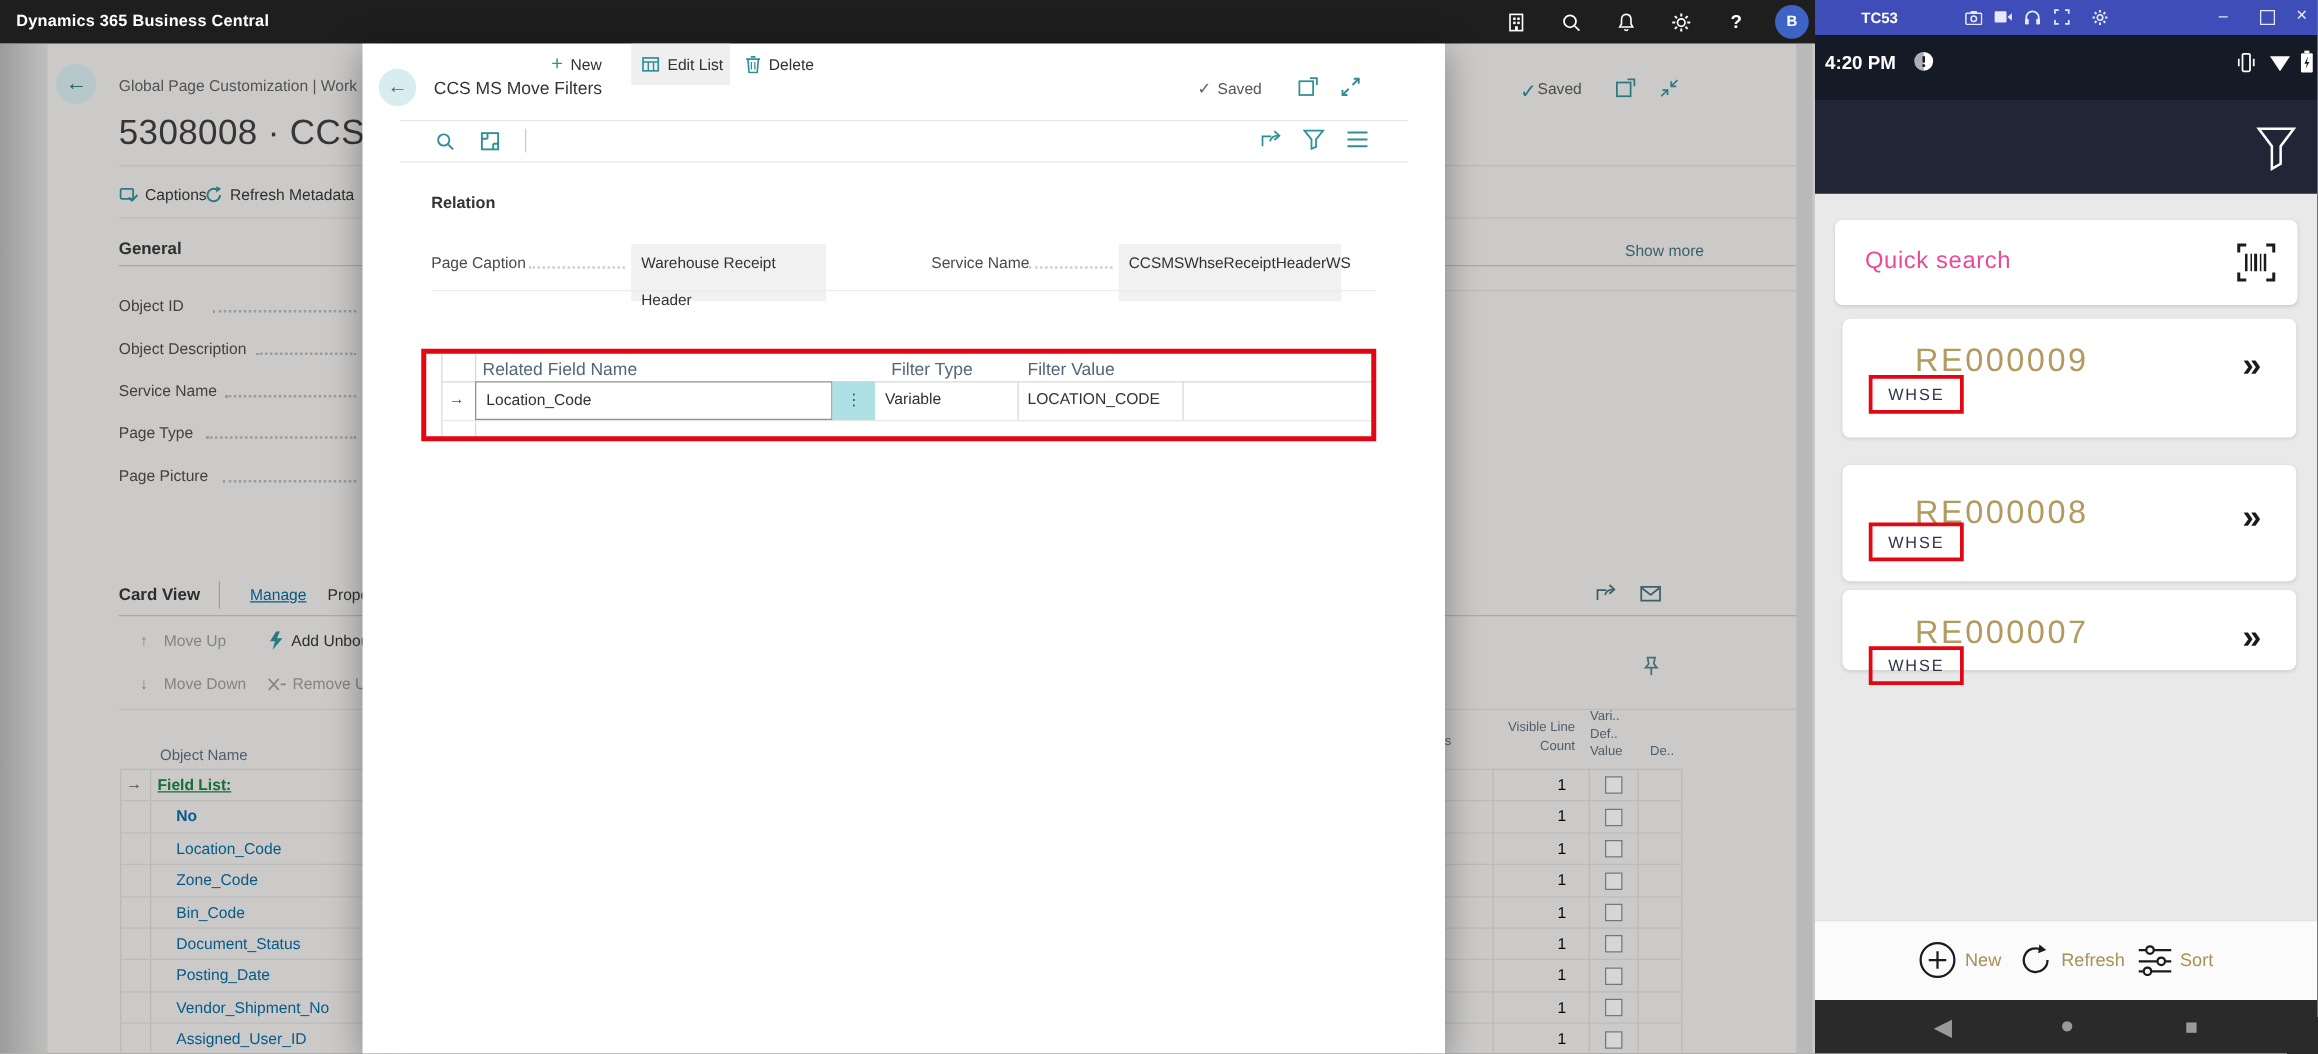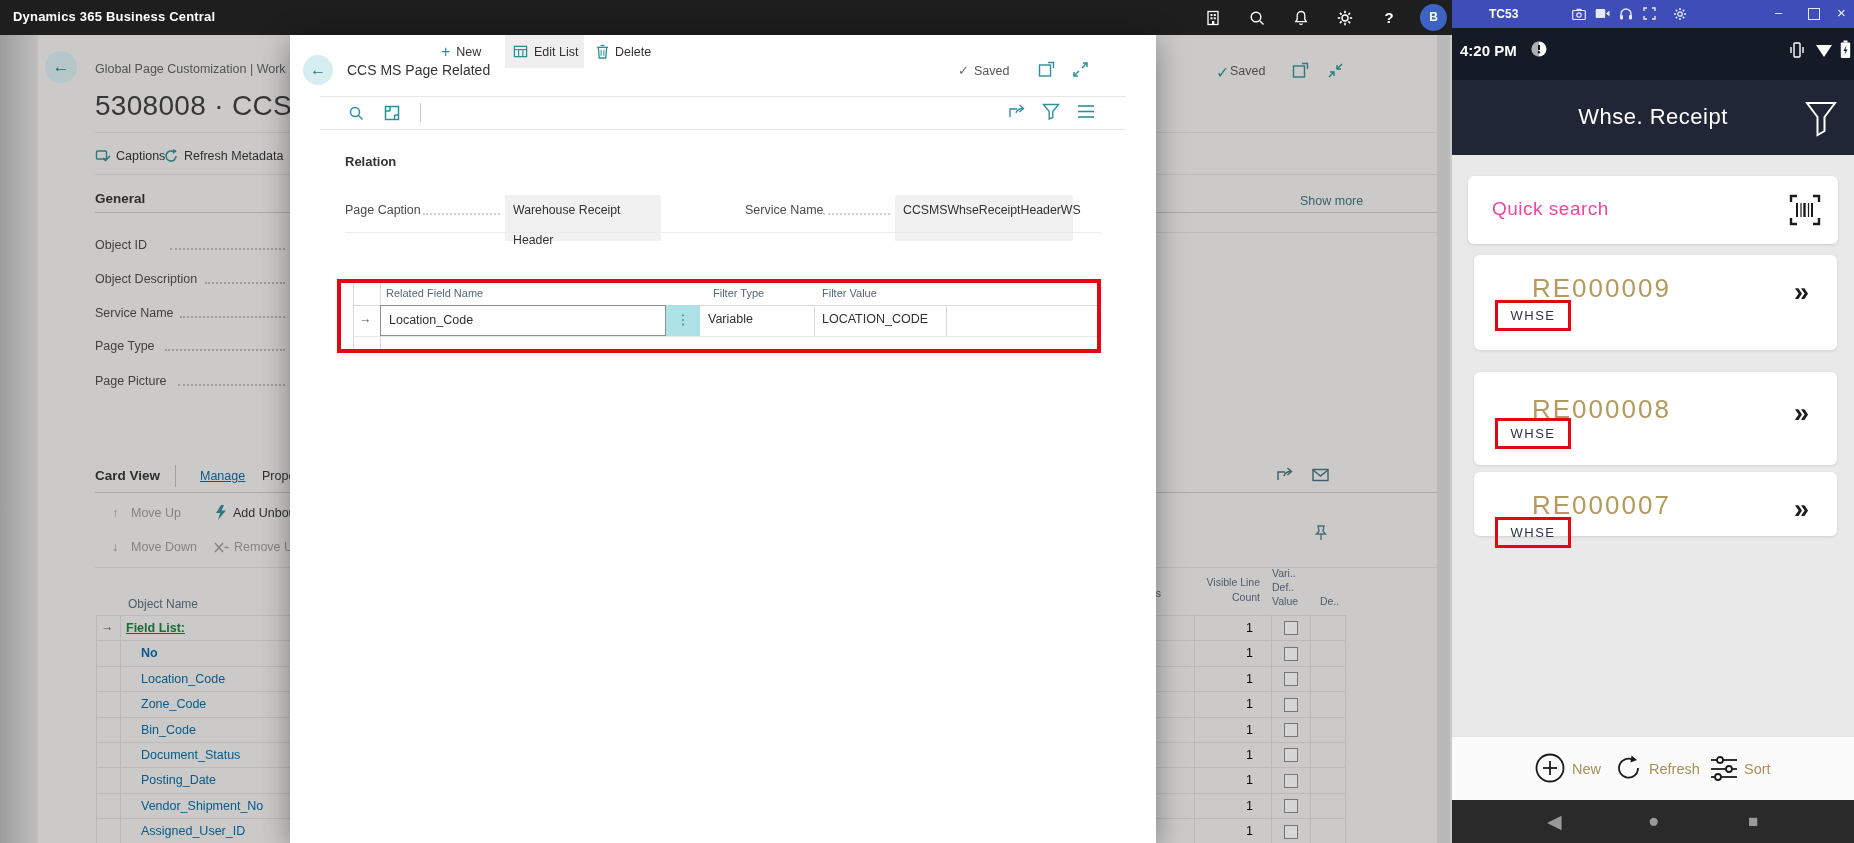--- a/index.html
+++ b/index.html
@@ -38,21 +38,21 @@
          box-shadow:0 6px 28px rgba(0,0,0,.38);}
   .mtitle{position:absolute;left:57px;top:27px;font-size:14px;color:#333;}
   .mback{position:absolute;left:13px;top:20px;width:30px;height:30px;border-radius:50%;
          background:#D8EDF0;color:#21777E;text-align:center;line-height:29px;font-size:16px;}
   .saved{font-size:12.5px;color:#565656;}
   .toolitem{position:absolute;top:0;height:33px;display:flex;align-items:center;gap:6px;
             font-size:12.5px;color:#323130;white-space:nowrap;}
   .valuebox{position:absolute;height:46px;background:#F1F1F1;font-size:12.3px;color:#323130;
             line-height:30px;padding-left:8px;box-sizing:border-box;}
   .redbox{position:absolute;border:4px solid #E30613;z-index:20;pointer-events:none;}
-  .colhdr{position:absolute;font-size:11px;color:#52677A;white-space:nowrap;}
+  .colhdr{position:absolute;font-size:14px;color:#52677A;white-space:nowrap;}
   .cell{position:absolute;font-size:12.5px;color:#323130;white-space:nowrap;}
   
   .device{left:1452px;top:0;width:402px;height:843px;background:#E9E9E9;overflow:hidden;}
   .dtitle{position:absolute;left:0;top:0;width:402px;height:28px;background:#3E4DB8;color:#EDEFFA;}
   .dstatus{position:absolute;left:0;top:28px;width:402px;height:52px;background:#151A27;color:#fff;}
   .dhead{position:absolute;left:0;top:80px;width:402px;height:75px;background:#202636;color:#fff;}
   .searchcard{position:absolute;left:16px;top:176px;width:370px;height:68px;background:#fff;
               border-radius:6px;box-shadow:0 1px 3px rgba(0,0,0,.12);}
   .card{position:absolute;left:22px;width:363px;background:#fff;border-radius:6px;
         box-shadow:0 1px 3px rgba(0,0,0,.10);}
@@ -274,21 +274,21 @@
     <div class="chk" style="left:1284px;top:764px"></div>
     <div class="chk" style="left:1284px;top:790px"></div>
 
     <div class="abs" style="left:1437px;top:0;width:13px;height:808px;background:#DCDCDC"></div>
   </div>
 
   <div class="dim"></div>
 
   <div class="abs modal">
     <div class="mback">←</div>
-    <div class="mtitle">CCS MS Page Related</div>
+    <div class="mtitle">CCS MS Move Filters</div>
 
     <div class="abs" style="left:668px;top:28px;color:#6a6a6a;font-size:13px">✓</div>
     <div class="abs saved" style="left:684px;top:29px">Saved</div>
     <div class="abs" style="left:748px;top:26px;width:18px;height:18px;color:#2E8F96">
       <svg viewBox="0 0 17 17" width="17" height="17">
           <rect x="1.5" y="4" width="11" height="11" fill="none" stroke="currentColor" stroke-width="1.4"></rect>
           <polyline points="10,1.5 15.5,1.5 15.5,7" fill="none" stroke="currentColor" stroke-width="1.4"></polyline>
         </svg>
     </div>
     <div class="abs" style="left:782px;top:26px;width:18px;height:18px;color:#2E8F96">
@@ -480,21 +480,20 @@
       <div class="abs" style="left:388px;top:12px;width:11px;height:19px">
         <svg viewBox="0 0 11 19" width="11" height="19">
             <rect x="3.5" y="0.5" width="4" height="2" fill="#fff"></rect>
             <rect x="0.8" y="2.5" width="9.4" height="15.5" rx="1" fill="#fff"></rect>
             <polygon points="6.5,5 3.5,11 5.5,11 4.5,15 7.5,9.5 5.5,9.5" fill="#151A27"></polygon>
           </svg>
       </div>
     </div>
 
     <div class="dhead">
-      <div class="abs" style="left:0;top:24px;width:402px;text-align:center;font-size:22px;letter-spacing:.5px">Whse. Receipt</div>
       <div class="abs" style="left:352px;top:20px;width:34px;height:38px">
         <svg viewBox="0 0 34 38" width="34" height="38">
             <polygon points="3,3 31,3 20.5,17 20.5,31 13.5,35 13.5,17" fill="none" stroke="#fff" stroke-width="2"></polygon>
           </svg>
       </div>
     </div>
 
     <div class="searchcard">
       <div class="abs" style="left:24px;top:22px;font-size:19px;color:#ec4899;letter-spacing:.5px">Quick search</div>
       <div class="abs" style="left:320px;top:17px;width:34px;height:34px;color:#1b1b1b">

